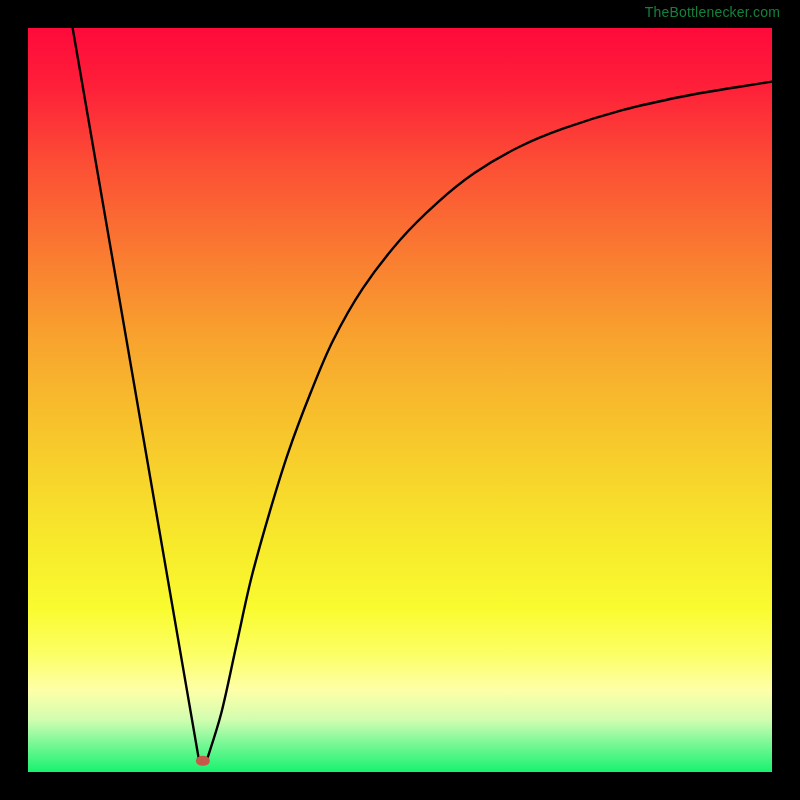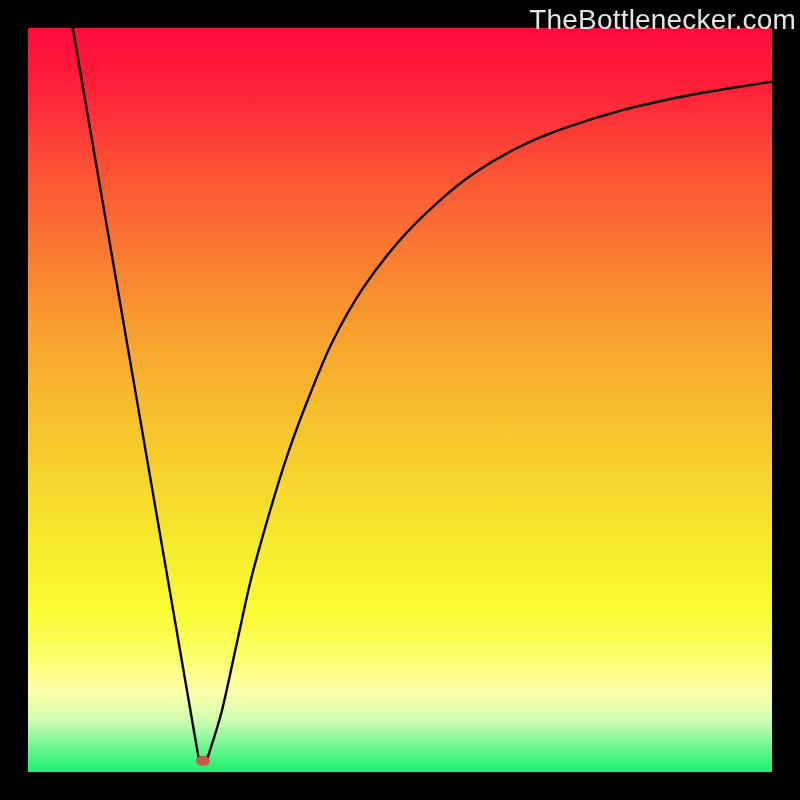--- a/index.html
+++ b/index.html
@@ -22,23 +22,23 @@
   .plot-area {
     position: absolute;
     left: 0;
     top: 0;
     width: 744px;
     height: 744px;
   }
   .watermark {
     position: absolute;
     top: 4px;
-    right: 4px;
-    color: #e5e5e5;
-    font-size: 28px;
+    right: 20px;
+    color: #15803d;
+    font-size: 14px;
     font-weight: 500;
     letter-spacing: 0.2px;
     z-index: 10;
   }
 </style>
 </head>
 <body>
 
 <div class="watermark">TheBottlenecker.com</div>
 

